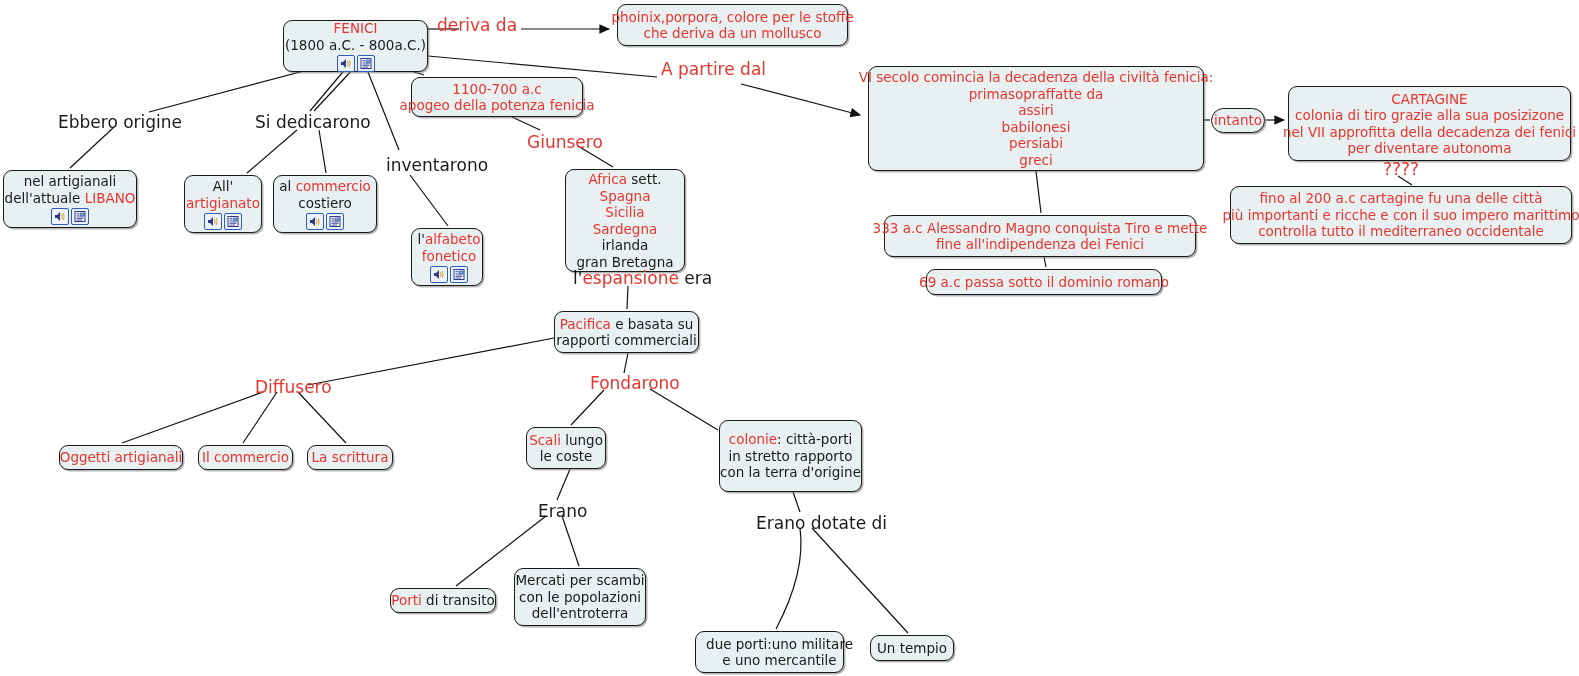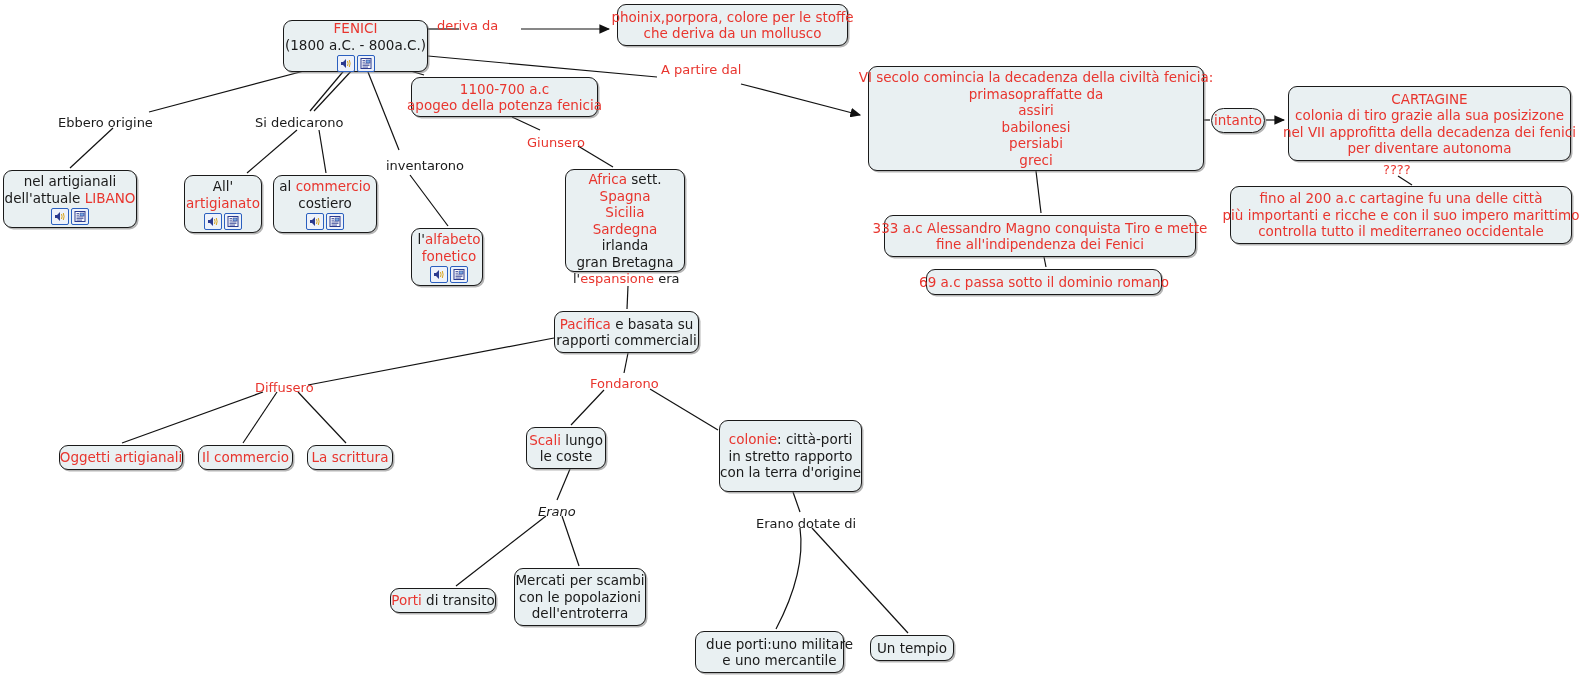--- a/index.html
+++ b/index.html
@@ -45,21 +45,21 @@
   }
   .node.pill {
     border-radius: 14px;
   }
   .node .txt { display:block; }
   .red { color: #e8352e; }
   .blk { color: #1a1a1a; }
 
   .linklabel {
     position: absolute;
-    font-size: 13px;
+    font-size: 17px;
     line-height: 15px;
     white-space: nowrap;
     background: transparent;
     color: #1a1a1a;
   }
   .linklabel.red { color: #e8352e; }
 
   .icons {
     display: flex;
     gap: 2px;
@@ -154,21 +154,21 @@
             </svg></span><span class="icoBox"><svg width="12" height="11" viewBox="0 0 12 11">
               <rect x="1" y="0.5" width="10" height="10" fill="#ffffff" stroke="#2b3a8f" stroke-width="1"></rect>
               <rect x="6" y="2" width="4" height="3" fill="#7aa8e0" stroke="#2b3a8f" stroke-width="0.6"></rect>
               <line x1="2.5" y1="2.5" x2="5" y2="2.5" stroke="#2b3a8f" stroke-width="0.8"></line>
               <line x1="2.5" y1="4.2" x2="5" y2="4.2" stroke="#2b3a8f" stroke-width="0.8"></line>
               <line x1="2.5" y1="6" x2="9.5" y2="6" stroke="#2b3a8f" stroke-width="0.8"></line>
               <line x1="2.5" y1="7.6" x2="9.5" y2="7.6" stroke="#2b3a8f" stroke-width="0.8"></line>
               <line x1="2.5" y1="9.1" x2="8" y2="9.1" stroke="#2b3a8f" stroke-width="0.8"></line>
             </svg></span></div></div>
       <div class="node" style="left: 617px; top: 4px; width: 231px; height: 42px;"><div><div class="txt"><span class="red">phoinix,porpora, colore per le stoffe</span></div><div class="txt"><span class="red">che deriva da un mollusco</span></div></div></div>
-      <div class="node" style="left: 411px; top: 77px; width: 187px; height: 40px;"><div><div class="txt"><span class="red">1100-700 a.c</span></div><div class="txt"><span class="red">apogeo della potenza fenicia</span></div></div></div>
+      <div class="node" style="left: 411px; top: 77px; width: 172px; height: 40px;"><div><div class="txt"><span class="red">1100-700 a.c</span></div><div class="txt"><span class="red">apogeo della potenza fenicia</span></div></div></div>
       <div class="node" style="left: 868px; top: 66px; width: 336px; height: 105px;"><div><div class="txt"><span class="red">VI secolo comincia la decadenza della civiltà fenicia:</span></div><div class="txt"><span class="red">primasopraffatte da</span></div><div class="txt"><span class="red">assiri</span></div><div class="txt"><span class="red">babilonesi</span></div><div class="txt"><span class="red">persiabi</span></div><div class="txt"><span class="red">greci</span></div></div></div>
       <div class="node pill" style="left: 1211px; top: 108px; width: 54px; height: 25px;"><div><div class="txt"><span class="red">intanto</span></div></div></div>
       <div class="node" style="left: 1288px; top: 86px; width: 283px; height: 75px;"><div><div class="txt"><span class="red">CARTAGINE</span></div><div class="txt"><span class="red">colonia di tiro grazie alla sua posizizone</span></div><div class="txt"><span class="red">nel VII approfitta della decadenza dei fenici</span></div><div class="txt"><span class="red">per diventare autonoma</span></div></div></div>
       <div class="node" style="left: 1230px; top: 186px; width: 342px; height: 58px;"><div><div class="txt"><span class="red">fino al 200 a.c cartagine fu una delle città</span></div><div class="txt"><span class="red">più importanti e ricche e con il suo impero marittimo</span></div><div class="txt"><span class="red">controlla tutto il mediterraneo occidentale</span></div></div></div>
       <div class="node" style="left: 884px; top: 215px; width: 312px; height: 42px;"><div><div class="txt"><span class="red">333 a.c Alessandro Magno conquista Tiro e mette</span></div><div class="txt"><span class="red">fine all'indipendenza dei Fenici</span></div></div></div>
       <div class="node" style="left: 926px; top: 269px; width: 236px; height: 26px;"><div><div class="txt"><span class="red">69 a.c passa sotto il dominio romano</span></div></div></div>
       <div class="node" style="left: 3px; top: 170px; width: 134px; height: 58px;"><div><div class="txt"><span class="blk">nel artigianali</span></div><div class="txt"><span class="blk">dell'attuale </span><span class="red">LIBANO</span></div></div><div class="icons"><span class="icoBox"><svg width="12" height="11" viewBox="0 0 12 11">
               <polygon points="1,4 3,4 6,1 6,10 3,7 1,7" fill="#2b3a8f"></polygon>
               <path d="M7.5 3 q1.2 2.5 0 5" stroke="#d8a41a" stroke-width="1" fill="none"></path>
               <path d="M9.3 2 q1.6 3.5 0 7" stroke="#d8a41a" stroke-width="1" fill="none"></path>
@@ -235,17 +235,17 @@
   <div id="labels-layer">
       <div class="linklabel red" style="left: 437px; top: 18px;">deriva da</div>
       <div class="linklabel red" style="left: 661px; top: 62px;">A partire dal</div>
       <div class="linklabel" style="left: 58px; top: 115px;">Ebbero origine</div>
       <div class="linklabel" style="left: 255px; top: 115px;">Si dedicarono</div>
       <div class="linklabel" style="left: 386px; top: 158px;">inventarono</div>
       <div class="linklabel red" style="left: 527px; top: 135px;">Giunsero</div>
       <div class="linklabel" style="left: 573px; top: 271px;"><span class="blk">l'</span><span class="red">espansione</span><span class="blk"> era</span></div>
       <div class="linklabel red" style="left: 255px; top: 380px;">Diffusero</div>
       <div class="linklabel red" style="left: 590px; top: 376px;">Fondarono</div>
-      <div class="linklabel" style="left: 538px; top: 504px; font-style: italic;">Erano</div>
+      <div class="linklabel" style="left: 538px; top: 504px;">Erano</div>
       <div class="linklabel" style="left: 756px; top: 516px;">Erano dotate di</div>
       <div class="linklabel red" style="left: 1383px; top: 162px;">????</div>
     </div>
 </div>
 
 </body></html>

